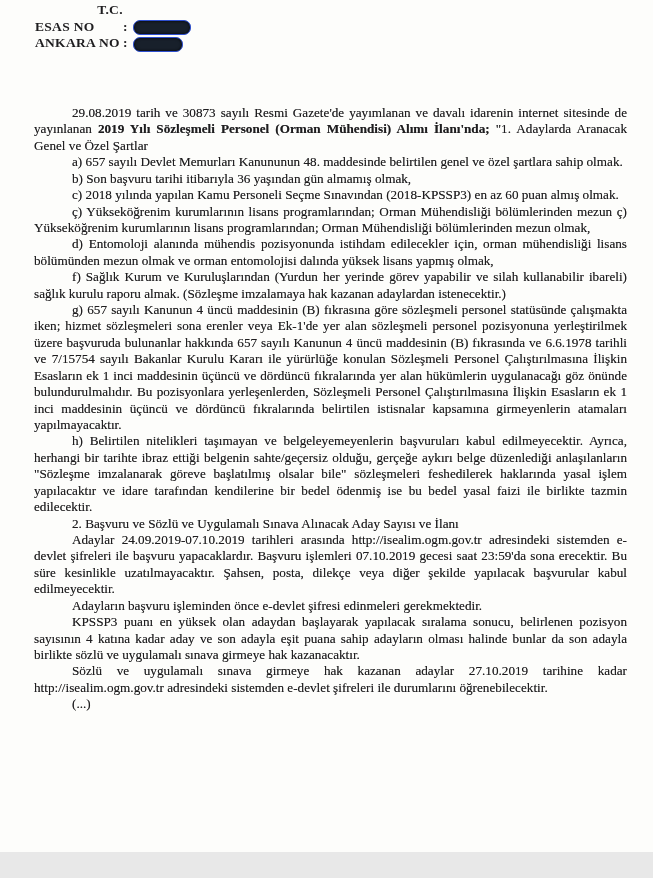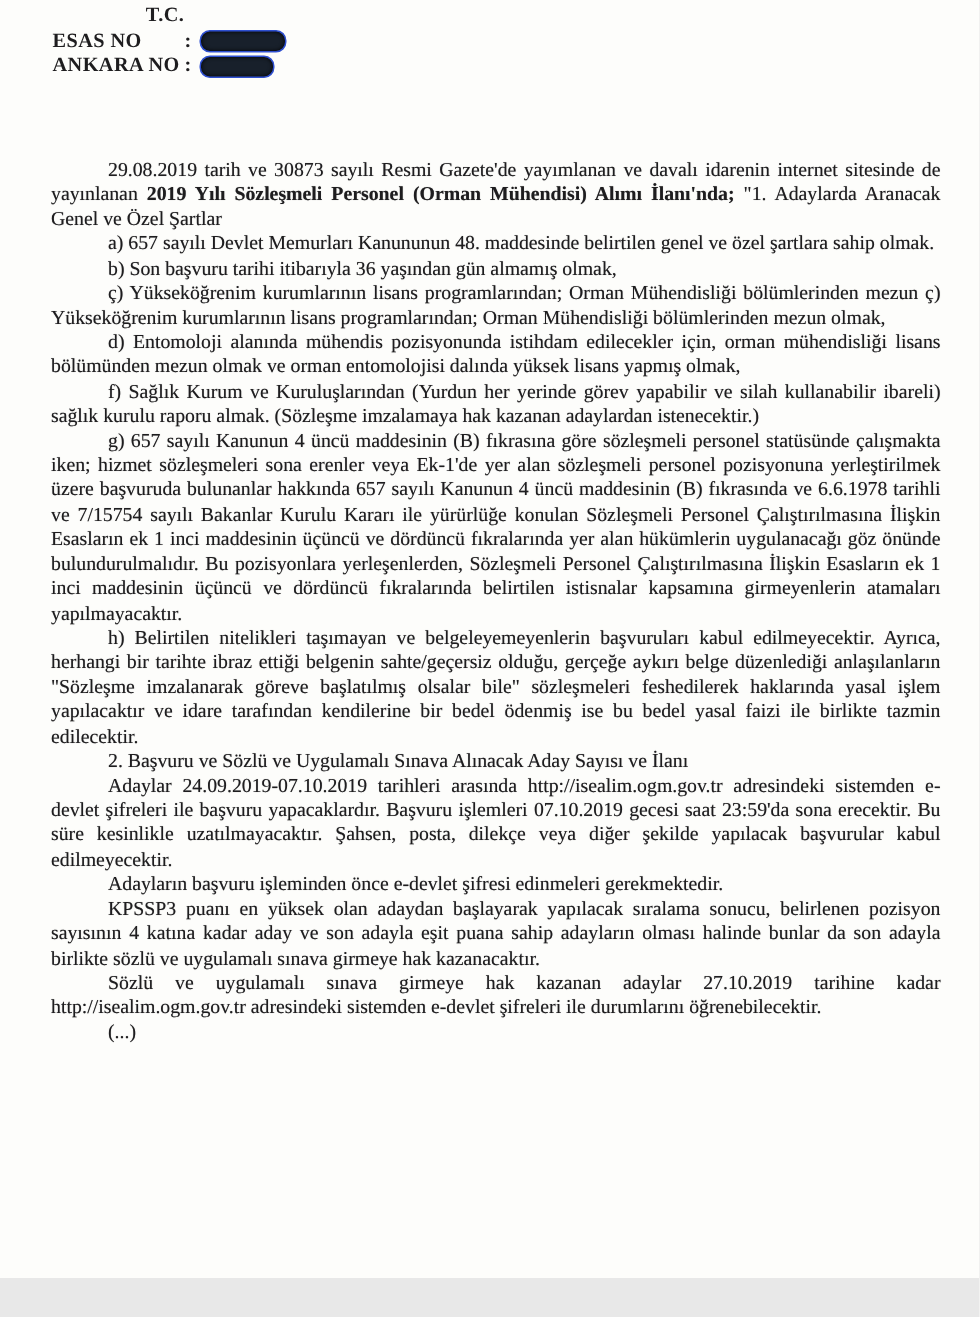--- a/index.html
+++ b/index.html
@@ -91,20 +91,21 @@
       <span class="lbl">ANKARA NO</span>
       <span class="sep">:</span>
       <span class="redaction r2"></span>
     </div>
   </div>
 
   <div class="doc-body">
       <p class="indent"><span>29.08.2019 tarih ve 30873 sayılı Resmi Gazete'de yayımlanan ve davalı idarenin internet sitesinde de yayınlanan </span><span class="b">2019 Yılı Sözleşmeli Personel (Orman Mühendisi) Alımı İlanı'nda;</span><span> "1. Adaylarda Aranacak Genel ve Özel Şartlar</span></p>
       <p class="indent"><span>a) 657 sayılı Devlet Memurları Kanununun 48. maddesinde belirtilen genel ve özel şartlara sahip olmak.</span></p>
       <p class="indent"><span>b) Son başvuru tarihi itibarıyla 36 yaşından gün almamış olmak,</span></p>
+      <p class="indent"><span>c) 2018 yılında yapılan Kamu Personeli Seçme Sınavından (2018-KPSSP3) en az 60 puan almış olmak.</span></p>
       <p class="indent"><span>ç) Yükseköğrenim kurumlarının lisans programlarından; Orman Mühendisliği bölümlerinden mezun ç) Yükseköğrenim kurumlarının lisans programlarından; Orman Mühendisliği bölümlerinden mezun olmak,</span></p>
       <p class="indent"><span>d) Entomoloji alanında mühendis pozisyonunda istihdam edilecekler için, orman mühendisliği lisans bölümünden mezun olmak ve orman entomolojisi dalında yüksek lisans yapmış olmak,</span></p>
       <p class="indent"><span>f) Sağlık Kurum ve Kuruluşlarından (Yurdun her yerinde görev yapabilir ve silah kullanabilir ibareli) sağlık kurulu raporu almak. (Sözleşme imzalamaya hak kazanan adaylardan istenecektir.)</span></p>
       <p class="indent"><span>g) 657 sayılı Kanunun 4 üncü maddesinin (B) fıkrasına göre sözleşmeli personel statüsünde çalışmakta iken; hizmet sözleşmeleri sona erenler veya Ek-1'de yer alan sözleşmeli personel pozisyonuna yerleştirilmek üzere başvuruda bulunanlar hakkında 657 sayılı Kanunun 4 üncü maddesinin (B) fıkrasında ve 6.6.1978 tarihli ve 7/15754 sayılı Bakanlar Kurulu Kararı ile yürürlüğe konulan Sözleşmeli Personel Çalıştırılmasına İlişkin Esasların ek 1 inci maddesinin üçüncü ve dördüncü fıkralarında yer alan hükümlerin uygulanacağı göz önünde bulundurulmalıdır. Bu pozisyonlara yerleşenlerden, Sözleşmeli Personel Çalıştırılmasına İlişkin Esasların ek 1 inci maddesinin üçüncü ve dördüncü fıkralarında belirtilen istisnalar kapsamına girmeyenlerin atamaları yapılmayacaktır.</span></p>
       <p class="indent"><span>h) Belirtilen nitelikleri taşımayan ve belgeleyemeyenlerin başvuruları kabul edilmeyecektir. Ayrıca, herhangi bir tarihte ibraz ettiği belgenin sahte/geçersiz olduğu, gerçeğe aykırı belge düzenlediği anlaşılanların "Sözleşme imzalanarak göreve başlatılmış olsalar bile" sözleşmeleri feshedilerek haklarında yasal işlem yapılacaktır ve idare tarafından kendilerine bir bedel ödenmiş ise bu bedel yasal faizi ile birlikte tazmin edilecektir.</span></p>
       <p class="indent"><span>2. Başvuru ve Sözlü ve Uygulamalı Sınava Alınacak Aday Sayısı ve İlanı</span></p>
       <p class="indent"><span>Adaylar 24.09.2019-07.10.2019 tarihleri arasında http://isealim.ogm.gov.tr adresindeki sistemden e-devlet şifreleri ile başvuru yapacaklardır. Başvuru işlemleri 07.10.2019 gecesi saat 23:59'da sona erecektir. Bu süre kesinlikle uzatılmayacaktır. Şahsen, posta, dilekçe veya diğer şekilde yapılacak başvurular kabul edilmeyecektir.</span></p>
       <p class="indent"><span>Adayların başvuru işleminden önce e-devlet şifresi edinmeleri gerekmektedir.</span></p>
       <p class="indent"><span>KPSSP3 puanı en yüksek olan adaydan başlayarak yapılacak sıralama sonucu, belirlenen pozisyon sayısının 4 katına kadar aday ve son adayla eşit puana sahip adayların olması halinde bunlar da son adayla birlikte sözlü ve uygulamalı sınava girmeye hak kazanacaktır.</span></p>
       <p class="indent"><span>Sözlü ve uygulamalı sınava girmeye hak kazanan adaylar 27.10.2019 tarihine kadar http://isealim.ogm.gov.tr adresindeki sistemden e-devlet şifreleri ile durumlarını öğrenebilecektir.</span></p>

